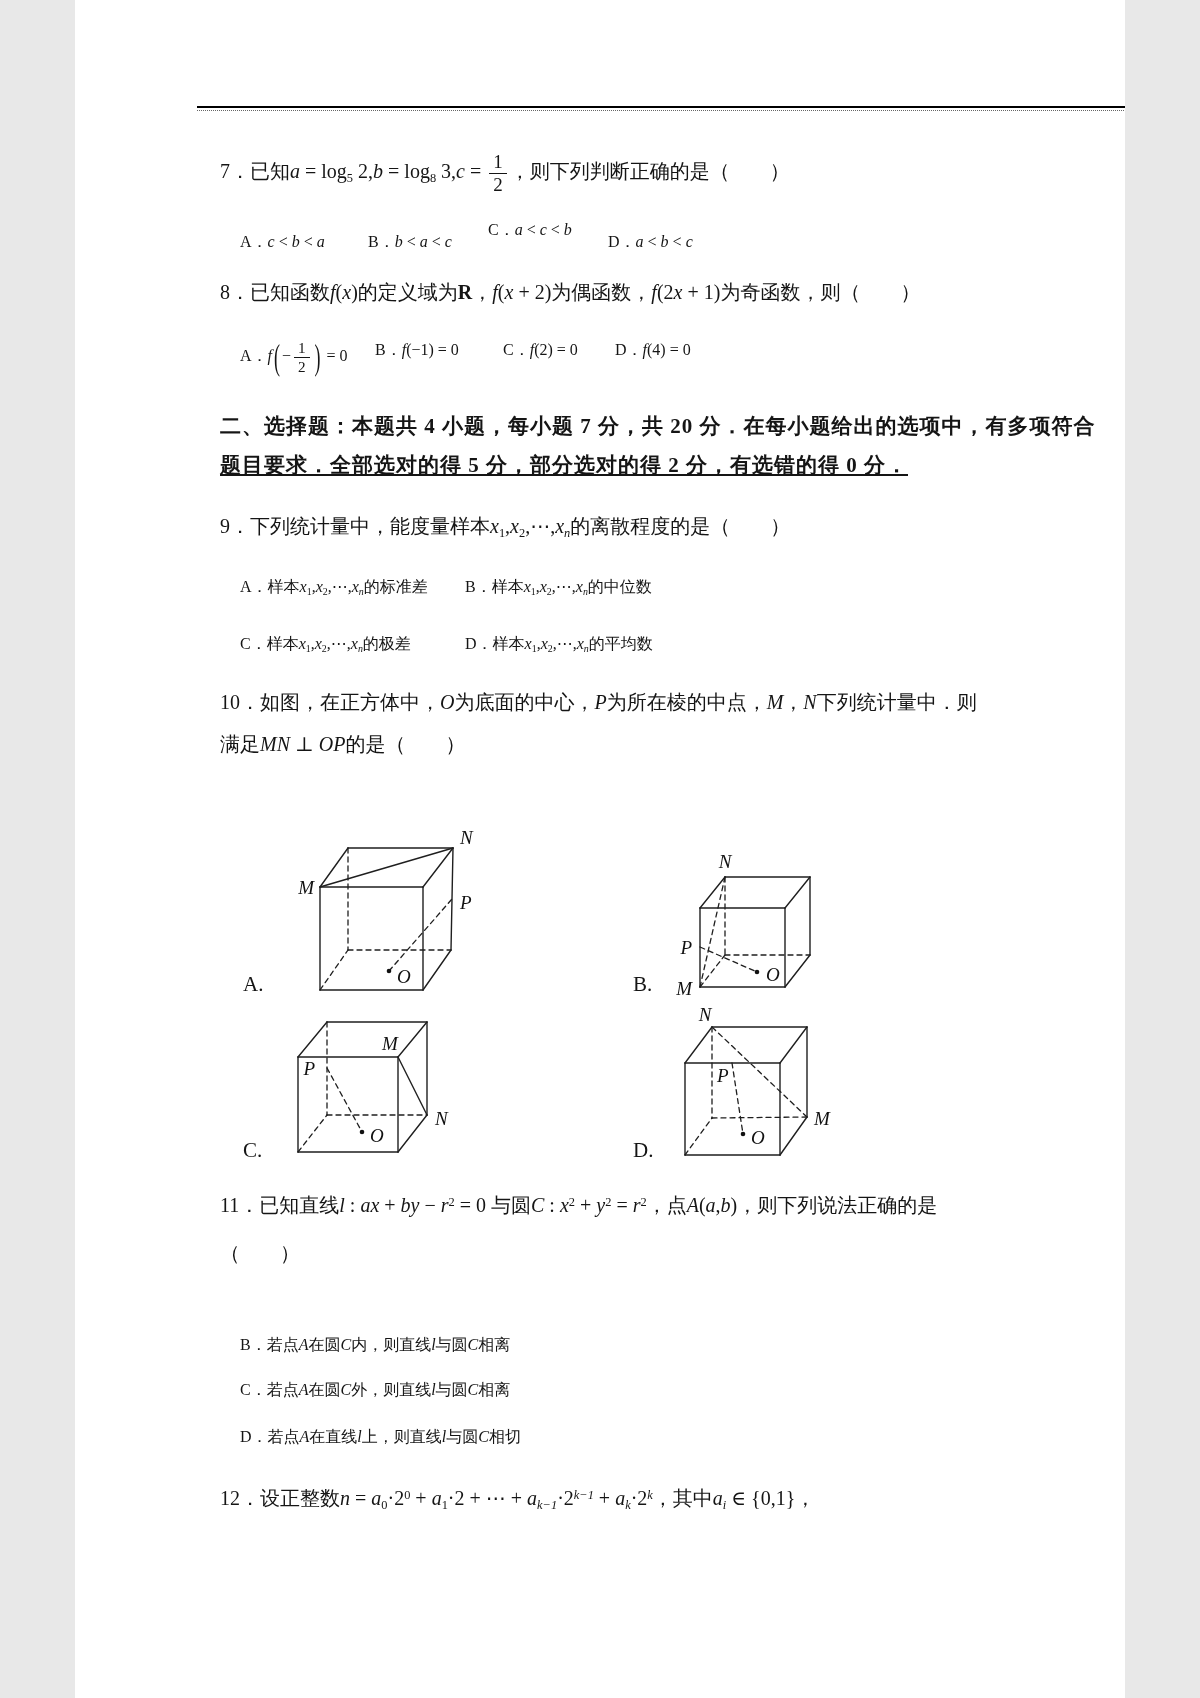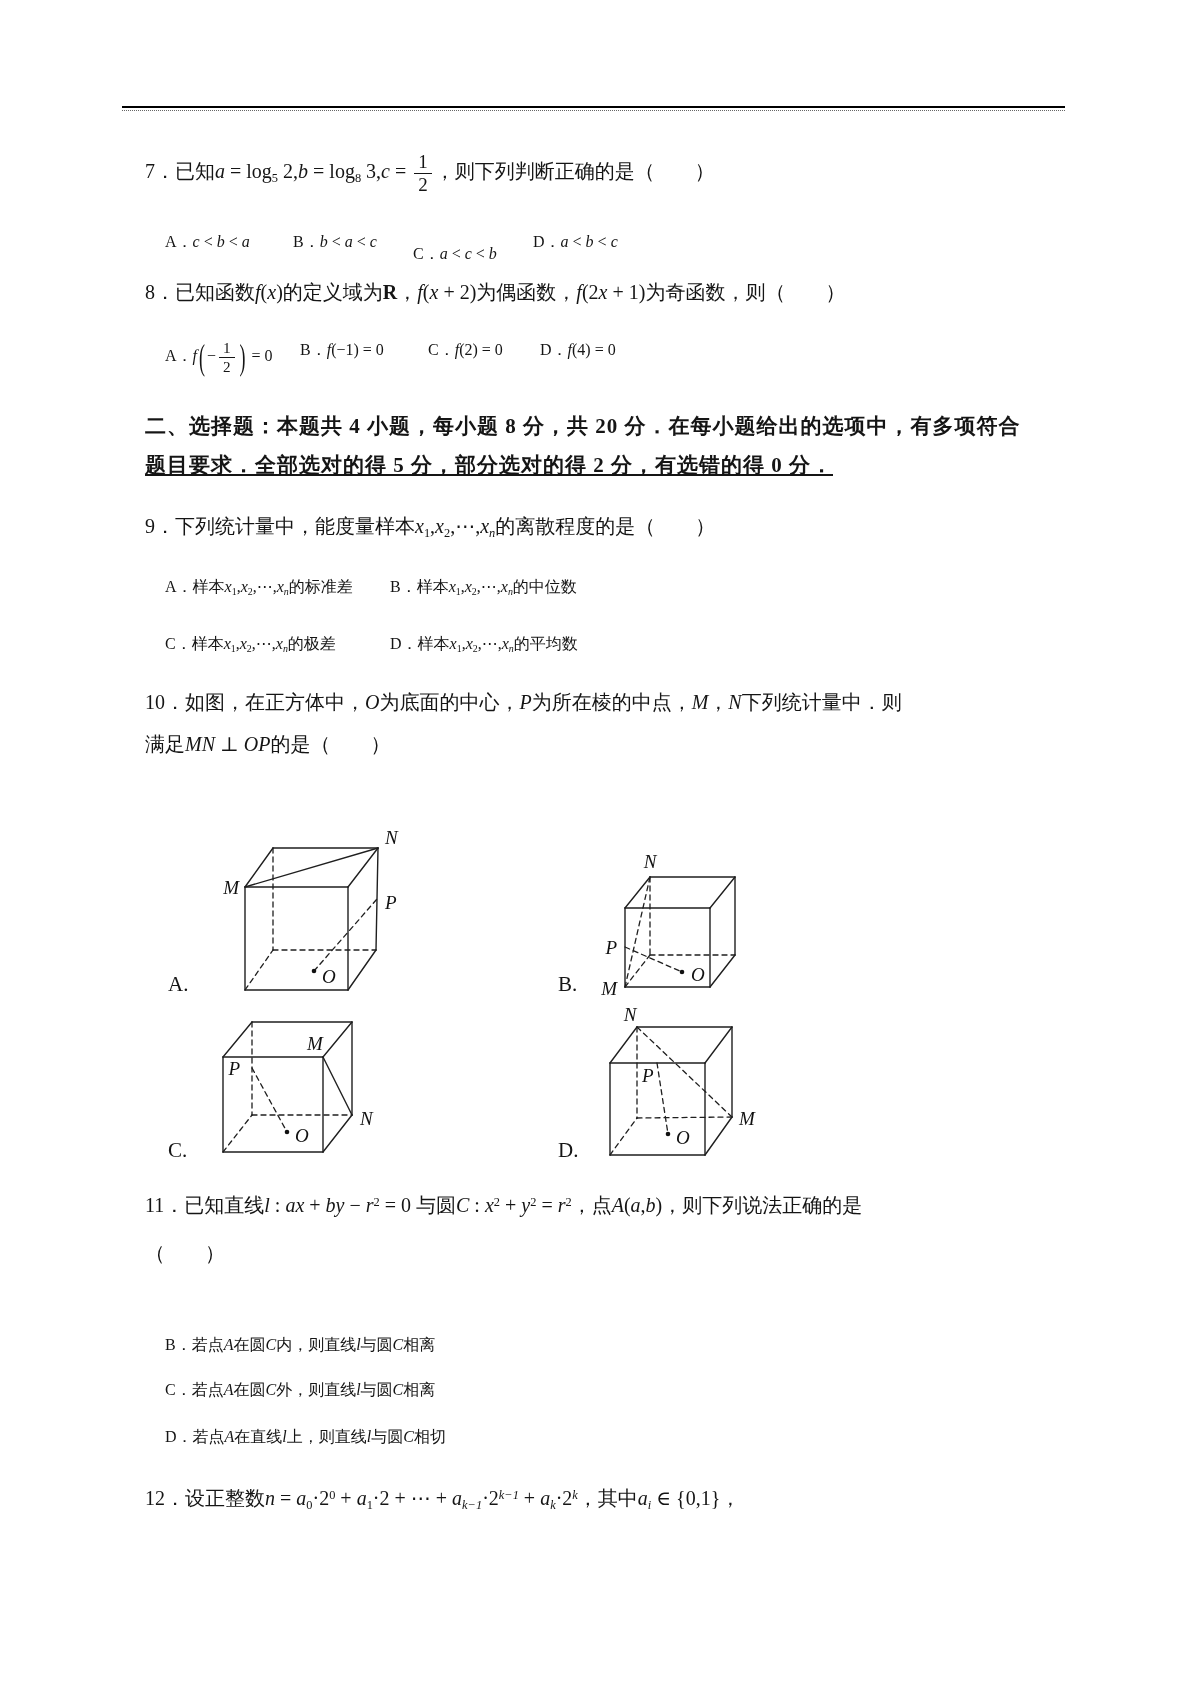--- a/index.html
+++ b/index.html
@@ -1,16 +1,16 @@
 <!DOCTYPE html>
 <html><head>
 <meta charset="utf-8">
 <style>
   html,body{margin:0;padding:0;background:#e8e8e8;}
-  #page{position:relative;width:1200px;height:1698px;background:#ffffff;margin:0 auto;
+  #page{position:relative;width:1050px;height:1698px;background:#ffffff;margin:0 auto;
         font-family:"Liberation Serif","DejaVu Serif",serif;color:#151515;overflow:hidden;}
   .rule{position:absolute;left:122px;top:106px;width:943px;height:2px;
         border-top:2.5px solid #000;border-bottom:1px dotted #666;}
   .line{position:absolute;left:145px;font-size:20px;white-space:nowrap;line-height:1.25;}
   .sechead{font-weight:bold;font-size:21px;letter-spacing:1px;}
   .opt{position:absolute;font-size:16px;white-space:nowrap;line-height:1.25;}
   .figtag{position:absolute;font-size:21px;}
   .seg-r{font-style:normal;}
   .seg-i{font-style:italic;}
   .seg-b{font-weight:bold;}
@@ -34,30 +34,30 @@
 </head>
 <body>
 
 <div id="page">
 
   <div class="rule"></div>
 
   <div class="line" style="top:152px;"><span class="seg-r">7．已知</span><span class="seg-i">a</span><span class="seg-r"> = log</span><span class="seg-sub">5</span><span class="seg-r"> 2,</span><span class="seg-i">b</span><span class="seg-r"> = log</span><span class="seg-sub">8</span><span class="seg-r"> 3,</span><span class="seg-i">c</span><span class="seg-r"> = </span><span class="frac"><span class="num">1</span><span class="den">2</span></span><span class="seg-r">，则下列判断正确的是（　　）</span></div>
   <div class="opt" style="left:165px;top:232px;"><span class="seg-r">A．</span><span class="seg-i">c</span><span class="seg-r"> &lt; </span><span class="seg-i">b</span><span class="seg-r"> &lt; </span><span class="seg-i">a</span></div>
   <div class="opt" style="left:293px;top:232px;"><span class="seg-r">B．</span><span class="seg-i">b</span><span class="seg-r"> &lt; </span><span class="seg-i">a</span><span class="seg-r"> &lt; </span><span class="seg-i">c</span></div>
-  <div class="opt" style="left:413px;top:244px;text-align:right;"><span class="seg-r">C．</span><span class="seg-i">a</span><span class="seg-r"> &lt; </span><span class="seg-i">c</span><span class="seg-r"> &lt; </span><span class="seg-i">b</span></div>
+  <div class="opt" style="left:413px;top:220px;text-align:right;"><span class="seg-r">C．</span><span class="seg-i">a</span><span class="seg-r"> &lt; </span><span class="seg-i">c</span><span class="seg-r"> &lt; </span><span class="seg-i">b</span></div>
   <div class="opt" style="left:533px;top:232px;"><span class="seg-r">D．</span><span class="seg-i">a</span><span class="seg-r"> &lt; </span><span class="seg-i">b</span><span class="seg-r"> &lt; </span><span class="seg-i">c</span></div>
 
   <div class="line" style="top:280px;"><span class="seg-r">8．已知函数</span><span class="seg-i">f</span><span class="seg-r">(</span><span class="seg-i">x</span><span class="seg-r">)</span><span class="seg-r">的定义域为</span><span class="seg-b">R</span><span class="seg-r">，</span><span class="seg-i">f</span><span class="seg-r">(</span><span class="seg-i">x</span><span class="seg-r"> + 2)</span><span class="seg-r">为偶函数，</span><span class="seg-i">f</span><span class="seg-r">(2</span><span class="seg-i">x</span><span class="seg-r"> + 1)</span><span class="seg-r">为奇函数，则（　　）</span></div>
   <div class="opt" style="left:165px;top:340px;"><span class="seg-r">A．</span><span class="seg-i">f</span><span class="seg-big">(</span><span class="seg-r">−</span><span class="frac"><span class="num">1</span><span class="den">2</span></span><span class="seg-big">)</span><span class="seg-r"> = 0</span></div>
   <div class="opt" style="left:300px;top:340px;"><span class="seg-r">B．</span><span class="seg-i">f</span><span class="seg-r">(−1) = 0</span></div>
   <div class="opt" style="left:428px;top:340px;"><span class="seg-r">C．</span><span class="seg-i">f</span><span class="seg-r">(2) = 0</span></div>
   <div class="opt" style="left:540px;top:340px;"><span class="seg-r">D．</span><span class="seg-i">f</span><span class="seg-r">(4) = 0</span></div>
 
-  <div class="line sechead" style="top:413px;">二、选择题：本题共 4 小题，每小题 8 分，共 20 分．在每小题给出的选项中，有多项符合</div>
+  <div class="line sechead" style="top:413px;">二、选择题：本题共 4 小题，每小题 7 分，共 20 分．在每小题给出的选项中，有多项符合</div>
   <div class="line sechead" style="top:452px;text-decoration:underline;">题目要求．全部选对的得 5 分，部分选对的得 2 分，有选错的得 0 分．</div>
 
   <div class="line" style="top:514px;"><span class="seg-r">9．下列统计量中，能度量样本</span><span class="seg-i">x</span><span class="seg-sub">1</span><span class="seg-r">,</span><span class="seg-i">x</span><span class="seg-sub">2</span><span class="seg-r">,⋯,</span><span class="seg-i">x</span><span class="seg-subi">n</span><span class="seg-r">的离散程度的是（　　）</span></div>
   <div class="opt" style="left:165px;top:577px;"><span class="seg-r">A．样本</span><span class="seg-i">x</span><span class="seg-sub">1</span><span class="seg-r">,</span><span class="seg-i">x</span><span class="seg-sub">2</span><span class="seg-r">,⋯,</span><span class="seg-i">x</span><span class="seg-subi">n</span><span class="seg-r">的标准差</span></div>
   <div class="opt" style="left:390px;top:577px;text-align:center;"><span class="seg-r">B．样本</span><span class="seg-i">x</span><span class="seg-sub">1</span><span class="seg-r">,</span><span class="seg-i">x</span><span class="seg-sub">2</span><span class="seg-r">,⋯,</span><span class="seg-i">x</span><span class="seg-subi">n</span><span class="seg-r">的中位数</span></div>
   <div class="opt" style="left:165px;top:634px;"><span class="seg-r">C．样本</span><span class="seg-i">x</span><span class="seg-sub">1</span><span class="seg-r">,</span><span class="seg-i">x</span><span class="seg-sub">2</span><span class="seg-r">,⋯,</span><span class="seg-i">x</span><span class="seg-subi">n</span><span class="seg-r">的极差</span></div>
   <div class="opt" style="left:390px;top:634px;"><span class="seg-r">D．样本</span><span class="seg-i">x</span><span class="seg-sub">1</span><span class="seg-r">,</span><span class="seg-i">x</span><span class="seg-sub">2</span><span class="seg-r">,⋯,</span><span class="seg-i">x</span><span class="seg-subi">n</span><span class="seg-r">的平均数</span></div>
 
   <div class="line" style="top:690px;"><span class="seg-r">10．如图，在正方体中，</span><span class="seg-i">O</span><span class="seg-r">为底面的中心，</span><span class="seg-i">P</span><span class="seg-r">为所在棱的中点，</span><span class="seg-i">M</span><span class="seg-r">，</span><span class="seg-i">N</span><span class="seg-r">下列统计量中．则</span></div>
   <div class="line" style="top:732px;"><span class="seg-r">满足</span><span class="seg-i">MN</span><span class="seg-r"> ⊥ </span><span class="seg-i">OP</span><span class="seg-r">的是（　　）</span></div>

